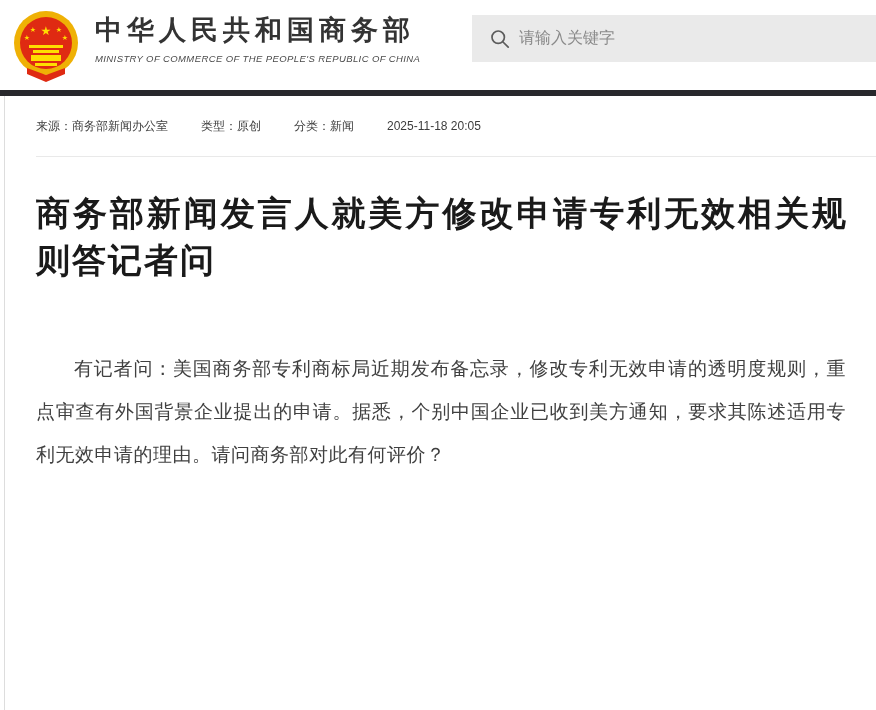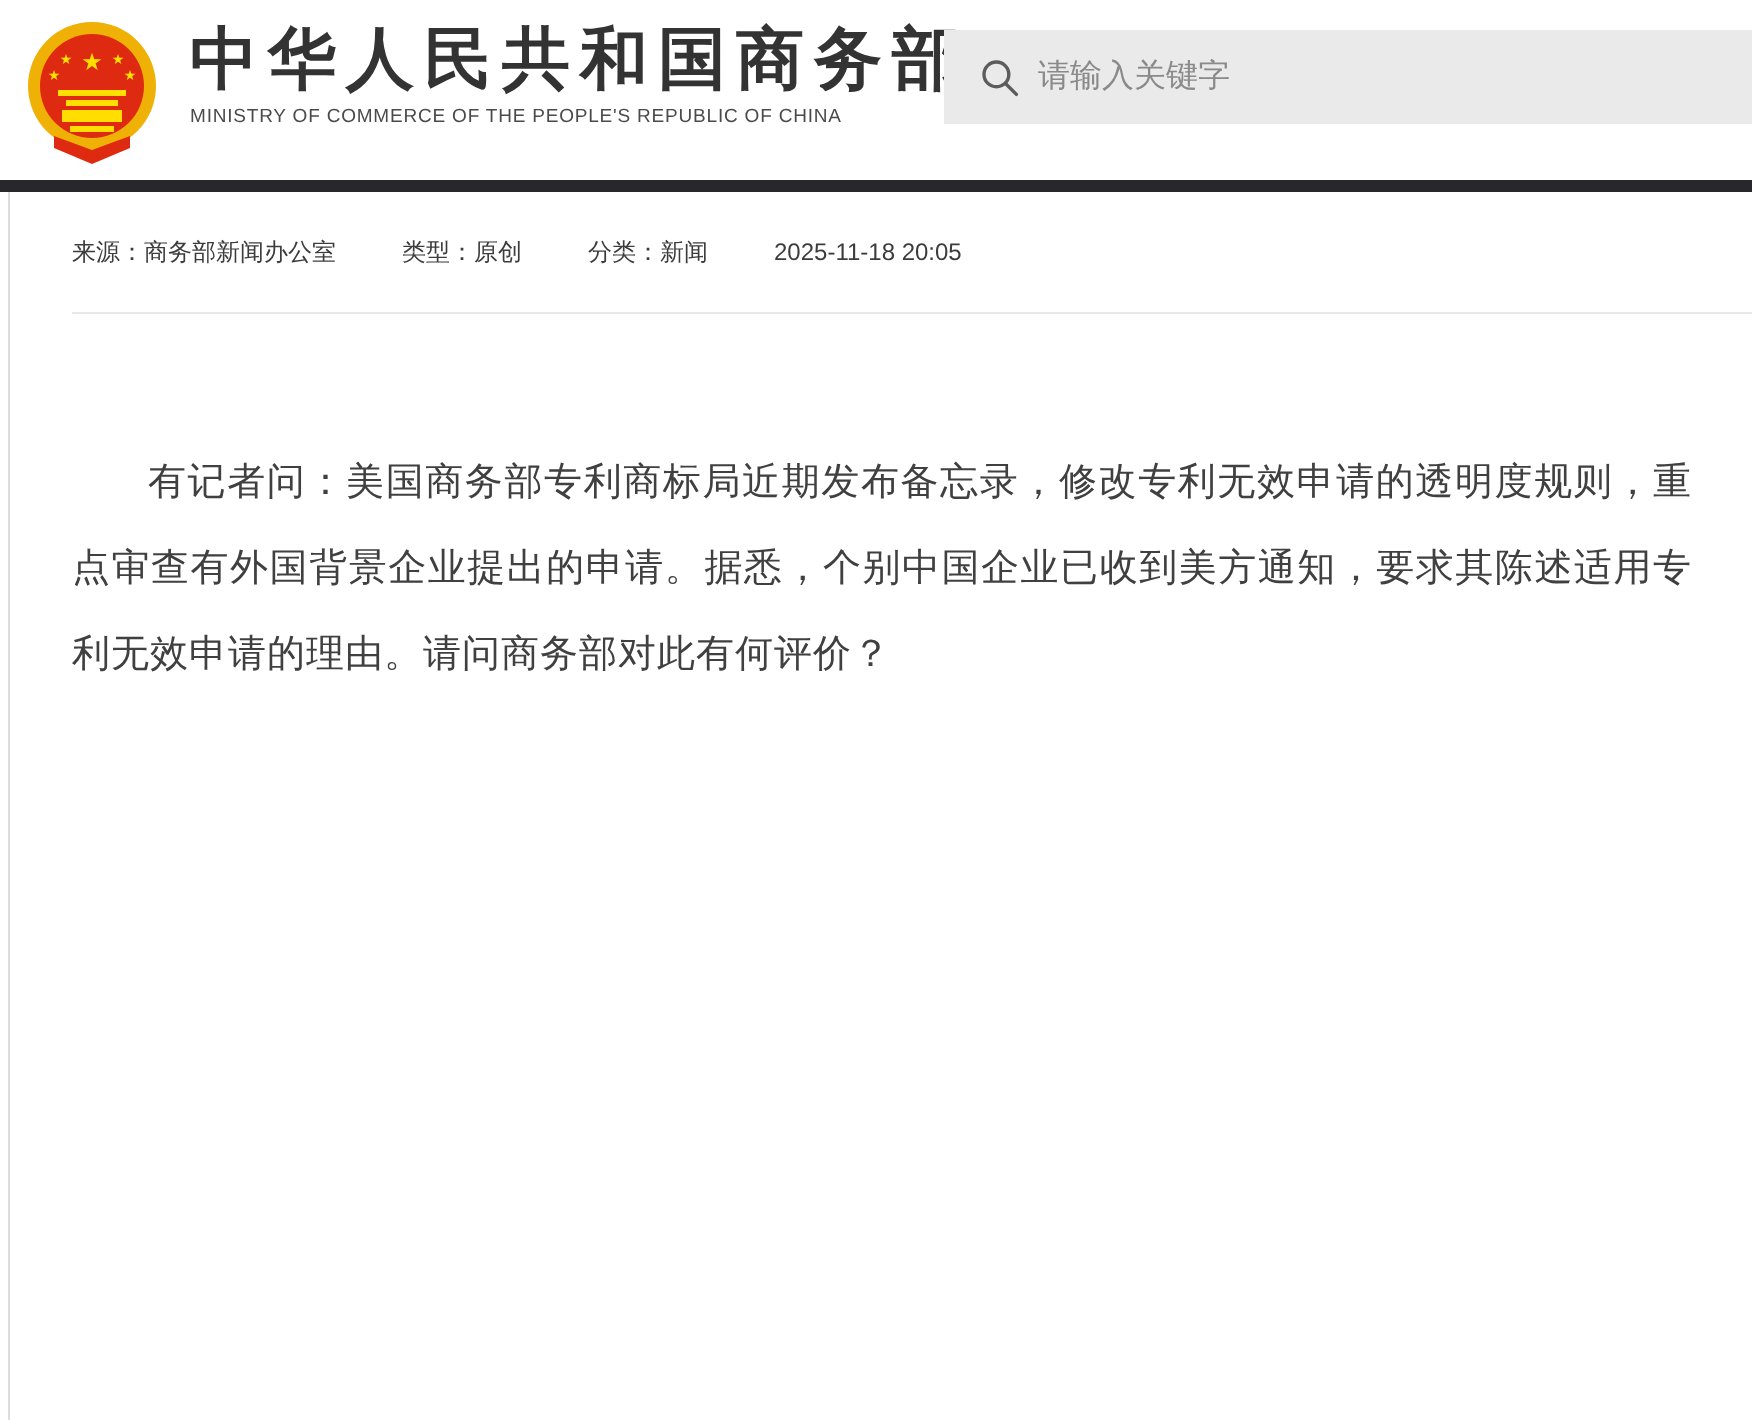--- a/index.html
+++ b/index.html
@@ -17,26 +17,27 @@
   html,body{margin:0;padding:0;}
   body{
     width:876px;height:710px;overflow:hidden;background:#fff;
     font-family:"Liberation Sans","DejaVu Sans",sans-serif;color:#333;
   }
   
   .header{position:relative;height:90px;background:#fff;}
   .emblem{position:absolute;left:12px;top:8px;width:68px;height:74px;}
   .brand{position:absolute;left:95px;top:14px;}
   .brand-title{
-    font-size:34px;font-weight:600;color:#333;letter-spacing:5px;
+    font-size:27px;font-weight:600;color:#333;letter-spacing:5px;
     white-space:nowrap;line-height:32px;
   }
   .brand-sub{
     margin-top:7px;font-size:9.5px;color:#4a4a4a;letter-spacing:0.4px;
     white-space:nowrap;
+    font-style:italic;
   }
   .search-box{
     position:absolute;left:472px;top:15px;right:0;height:47px;
     background:var(--searchbox-bg);display:flex;align-items:center;
     padding-left:18px;cursor:text;
   }
   .search-icon{display:inline-flex;width:20px;height:20px;flex:0 0 auto;}
   .search-placeholder{margin-left:9px;font-size:16px;color:var(--text-muted);}
   
   .topbar{height:6px;background:var(--topbar-dark);}
@@ -102,18 +103,19 @@
 
 
   <div class="row meta-row">
     <span class="meta-item"><span>来源：</span><span>商务部新闻办公室</span></span>
     <span class="meta-item"><span>类型：</span><span>原创</span></span>
     <span class="meta-item"><span>分类：</span><span>新闻</span></span>
     <span class="meta-item">2025-11-18 20:05</span>
   </div>
 
   <div class="article">
+    <h1 class="article-title">商务部新闻发言人就美方修改申请专利无效相关规则答记者问</h1>
     <div class="article-body">
       <p>有记者问：美国商务部专利商标局近期发布备忘录，修改专利无效申请的透明度规则，重点审查有外国背景企业提出的申请。据悉，个别中国企业已收到美方通知，要求其陈述适用专利无效申请的理由。请问商务部对此有何评价？</p>
     </div>
   </div>
 
 </div>
 
 </body></html>

